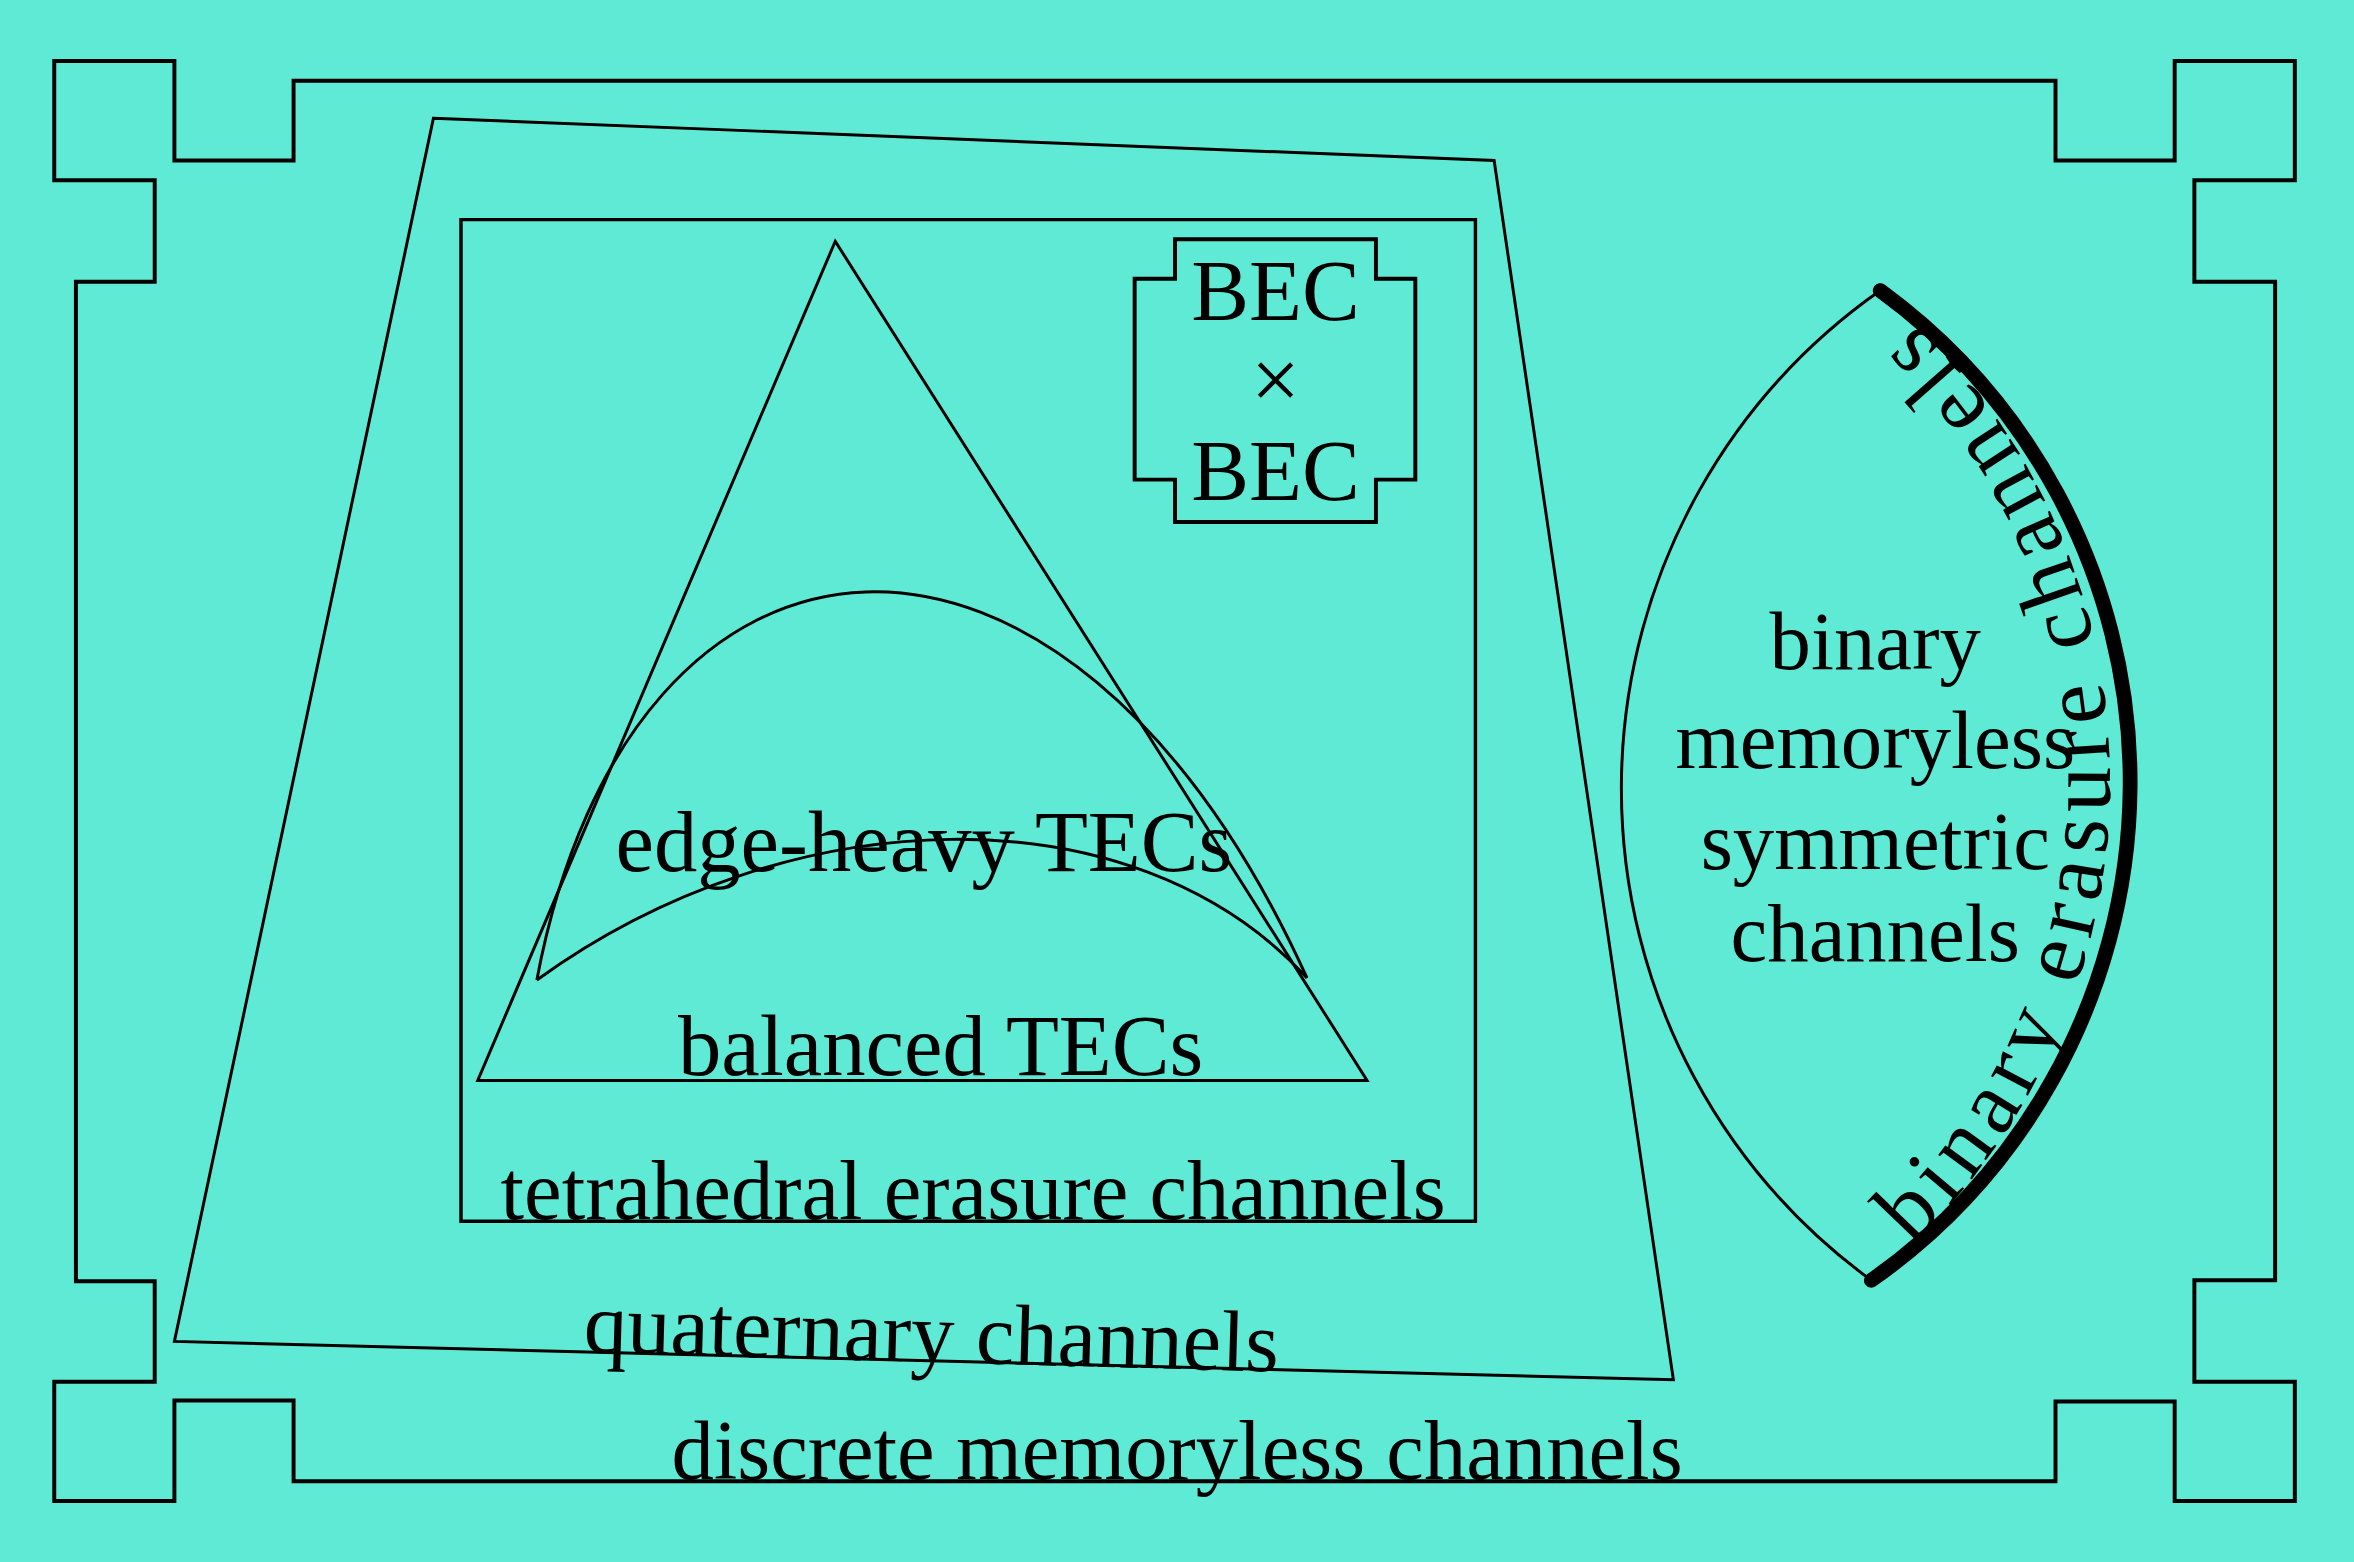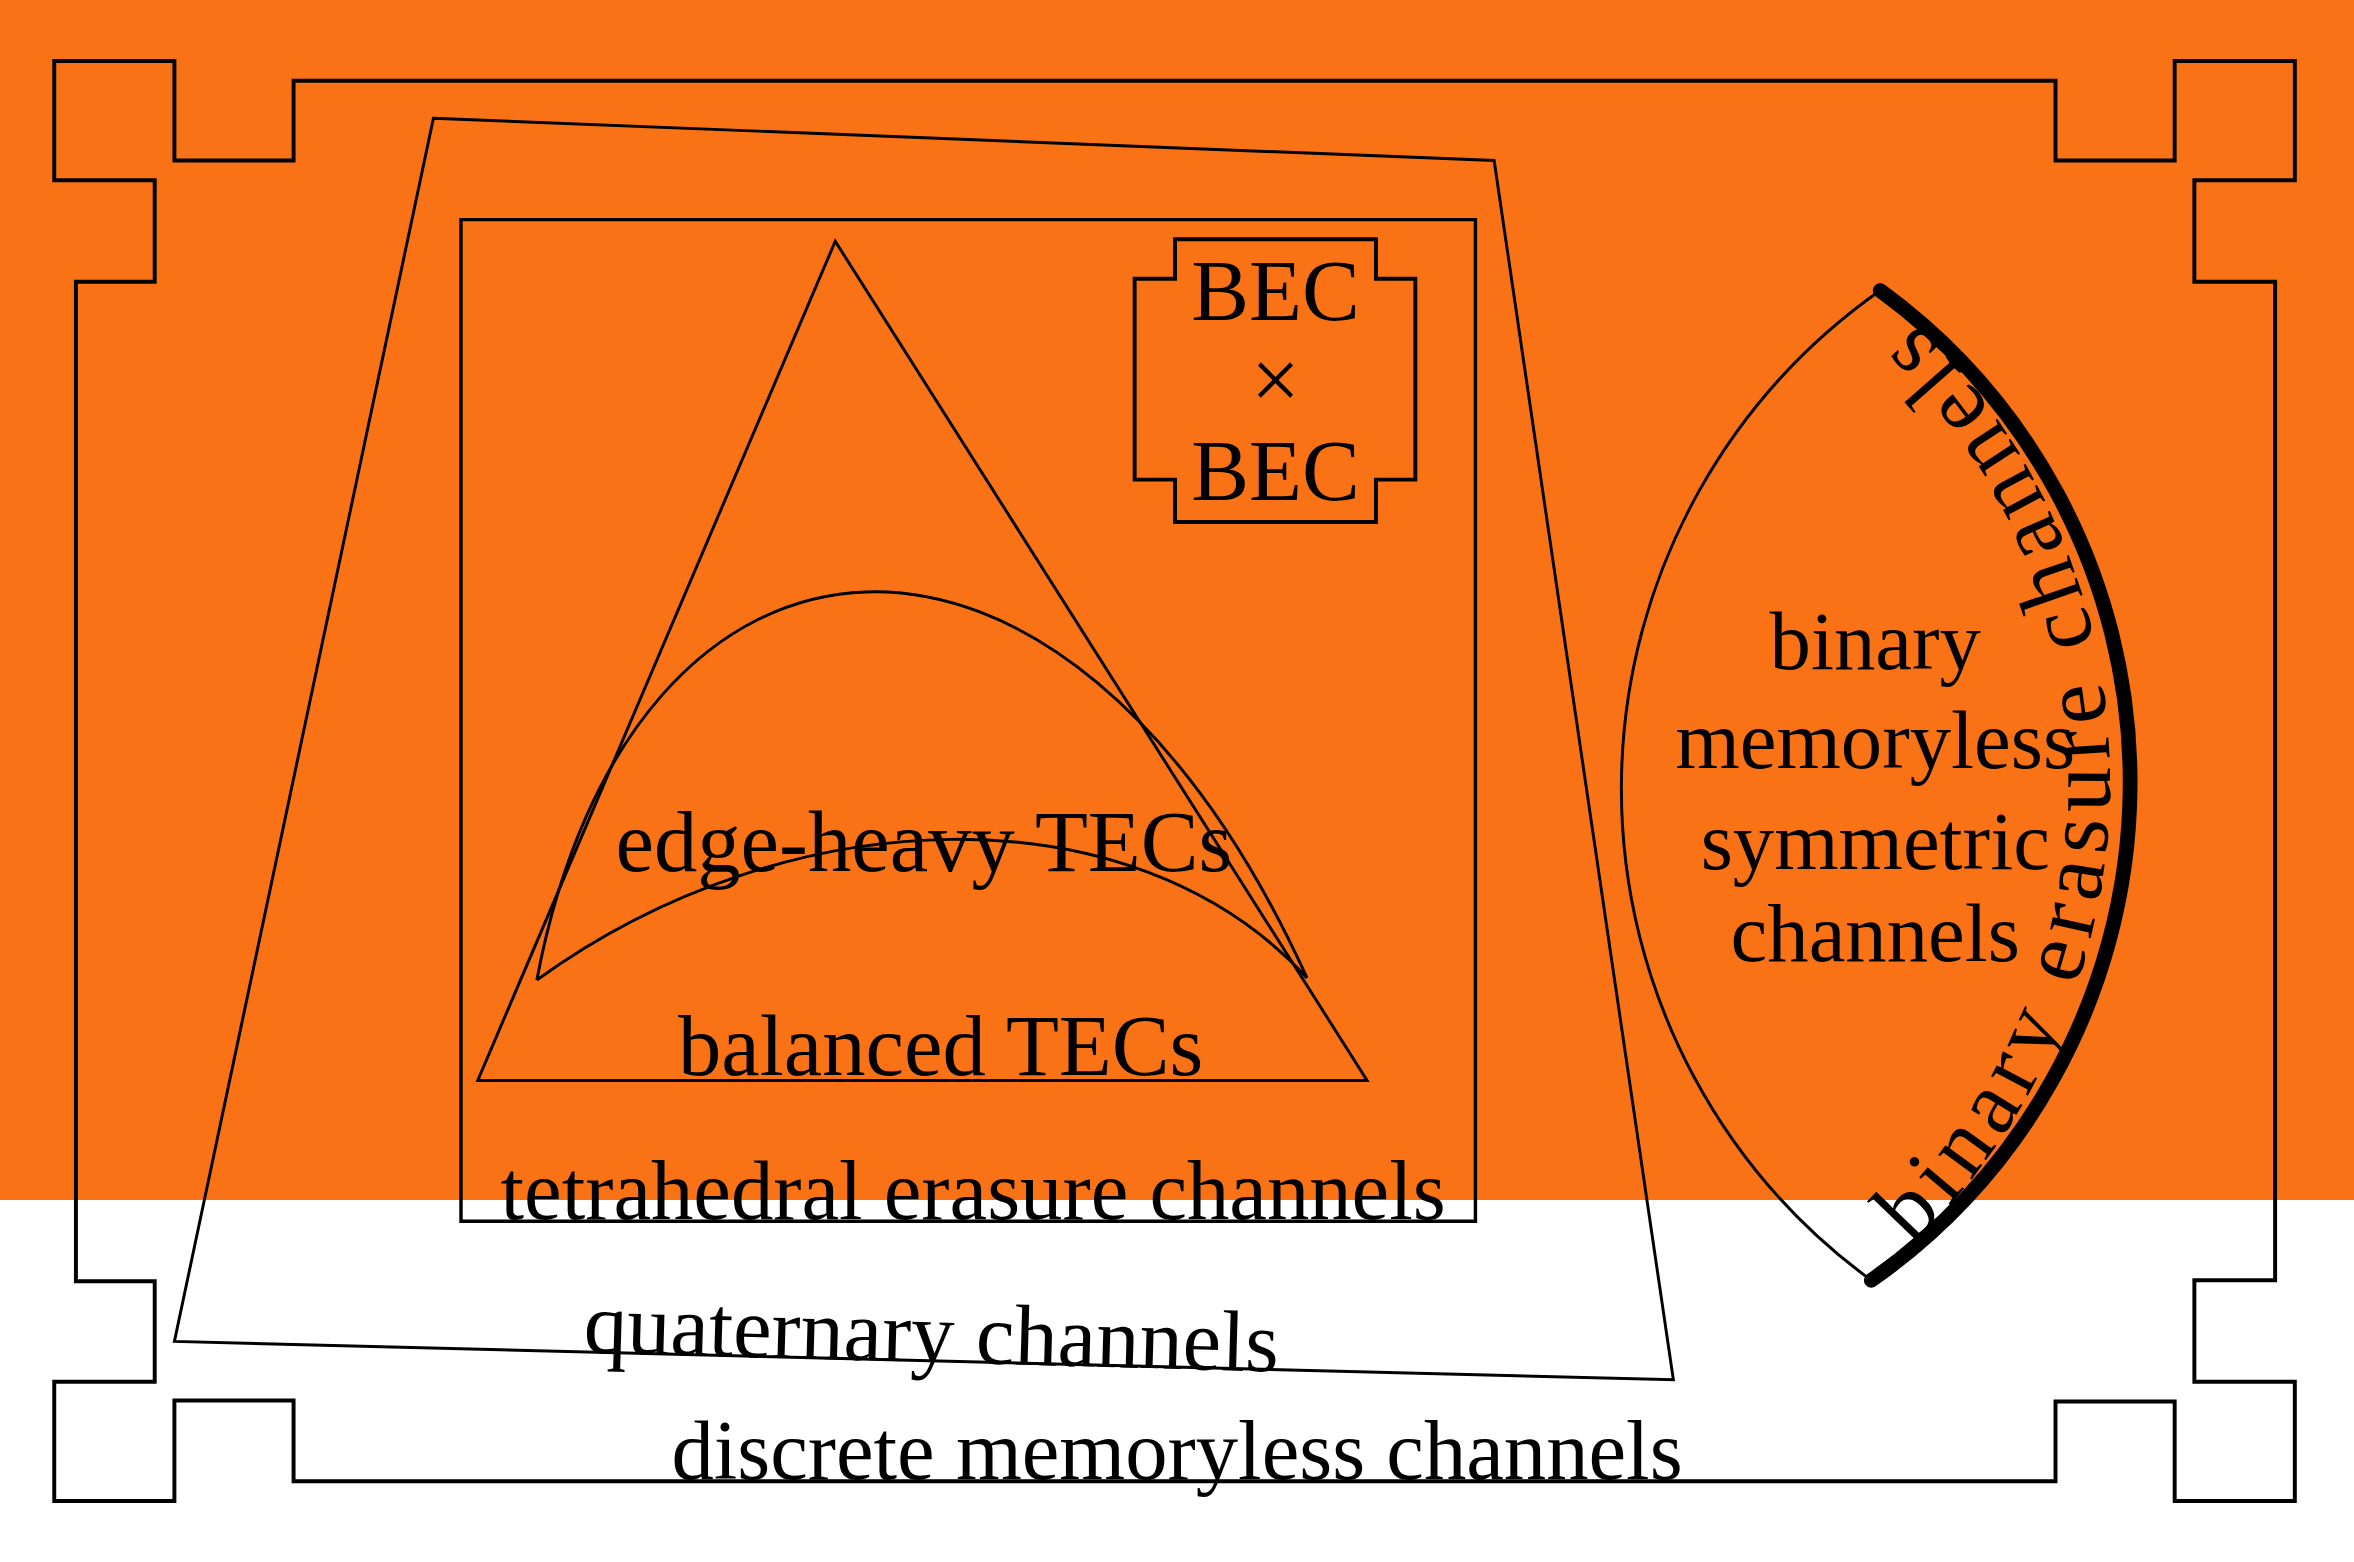--- a/index.html
+++ b/index.html
@@ -7,22 +7,22 @@
     padding: 0;
     background: #ffffff;
   }
   body {
     width: 2354px;
     height: 1562px;
     overflow: hidden;
   }
   .figure-wrap {
     width: 2354px;
-    height: 1200px;
-    background: #f97316;
+    height: 1562px;
+    background: #5eead4;
   }
   svg {
     display: block;
     width: 2354px;
     height: 1562px;
     font-family: "Liberation Serif", "DejaVu Serif", serif;
   }
   .outline {
     fill: none;
     stroke: #000000;

